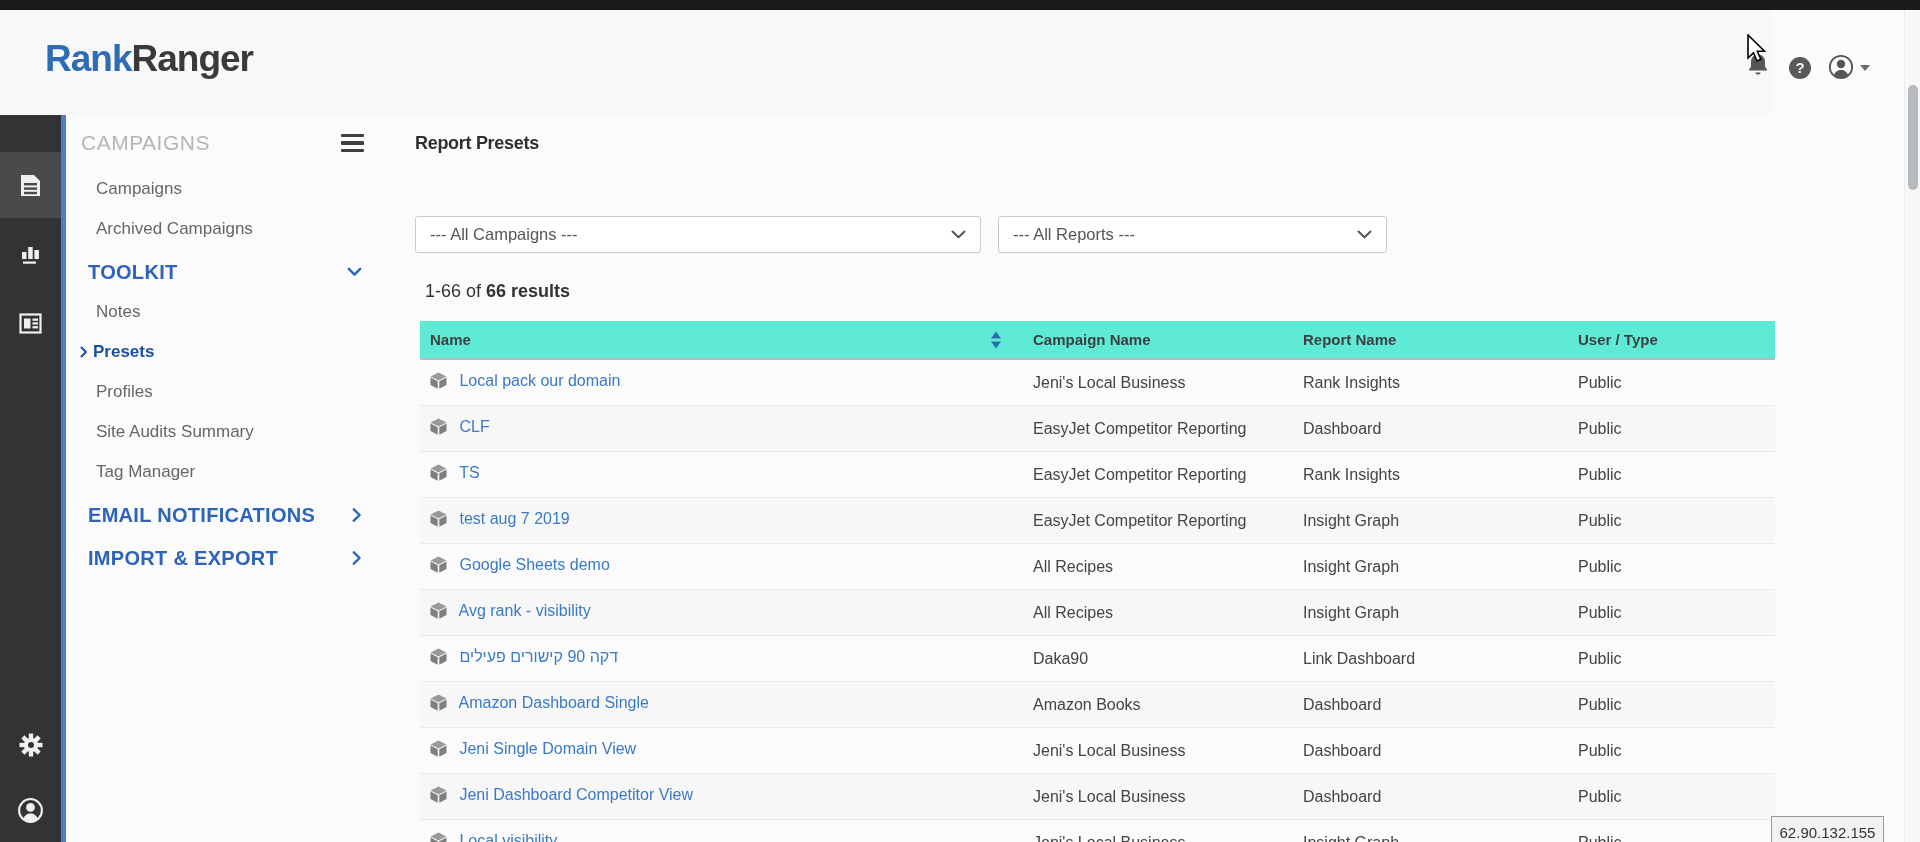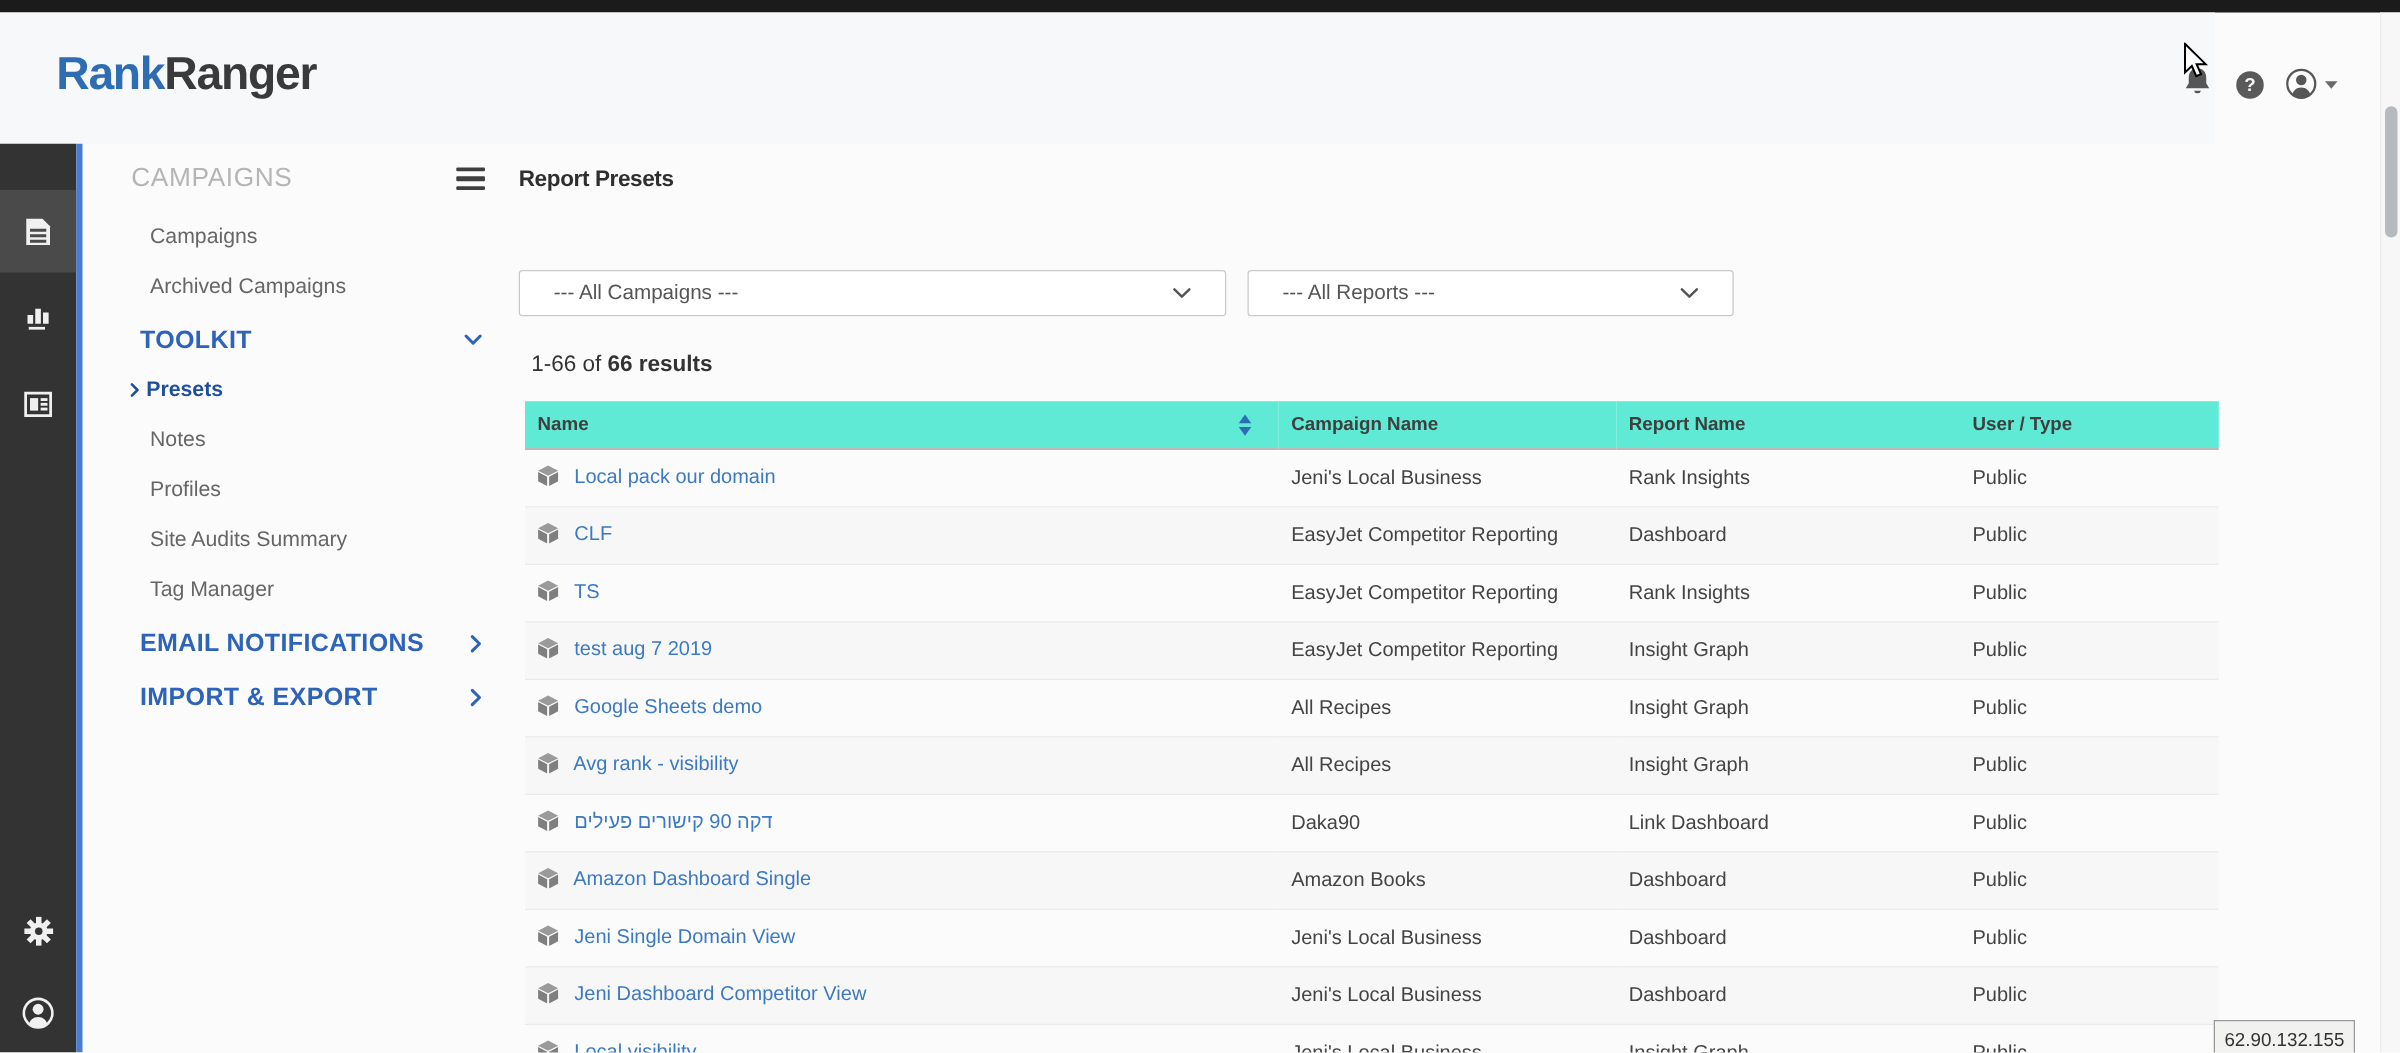--- a/index.html
+++ b/index.html
@@ -17,38 +17,38 @@
   .help{left:1788px;top:46px;width:24px;height:24px;}
   .account{left:1828px;top:44px;width:26px;height:26px;}
   .caret{position:absolute;left:1860px;top:55px;width:0;height:0;border-left:5px solid transparent;border-right:5px solid transparent;border-top:6px solid #6a6a6a;}
   .cursor{position:absolute;left:1746px;top:24px;width:22px;height:30px;pointer-events:none;}
   
   .rail{position:absolute;left:0;top:115px;width:61px;height:727px;background:#333333;}
   .rail-item{position:absolute;left:0;width:61px;height:60px;display:flex;align-items:center;justify-content:center;cursor:pointer;}
   .rail-item.active{background:#4a4a4a;height:66px;}
   .blue-divider{position:absolute;left:61px;top:115px;width:5px;height:727px;background:#4a7dd1;}
   
-  .sidebar{position:absolute;left:66px;top:115px;width:314px;height:727px;background:#fbfbfc;margin-left:24px;}
+  .sidebar{position:absolute;left:66px;top:115px;width:314px;height:727px;background:#fbfbfc;}
   .sidebar-head{display:flex;align-items:center;justify-content:space-between;padding:16px 14px 4px 15px;}
   .sidebar-title{font-size:21px;color:#b5b5b5;letter-spacing:.5px;}
   .hamburger{display:flex;flex-direction:column;gap:4px;cursor:pointer;padding:2px;}
   .hamburger span{display:block;width:23px;height:3.5px;background:#3f3f3f;border-radius:1px;}
   .side-list{margin-top:10px;}
   .side-item{position:relative;height:40px;display:flex;align-items:center;cursor:pointer;}
   .side-item.navlink{padding-left:30px;font-size:17px;color:#666666;}
   .side-item.section{padding-left:22px;font-size:20px;font-weight:bold;color:#2d63b8;letter-spacing:.3px;margin-top:3px;}
   .side-item.active{padding-left:14px;font-size:17px;font-weight:bold;color:#1d4f9e;}
   .side-item .chev-pre{margin-right:5px;display:none;}
   .side-item.active .chev-pre{display:inline-block;}
   .side-item .chev-suf{position:absolute;right:18px;top:50%;transform:translateY(-50%);}
   
   .main{position:absolute;left:380px;top:115px;width:1524px;height:727px;}
   .page-title{position:absolute;left:35px;top:18px;font-size:18px;font-weight:bold;color:#2f2f2f;letter-spacing:-.3px;}
   .filters{position:absolute;left:35px;top:101px;display:flex;gap:17px;}
-  .select{height:37px;background:#ffffff;border:1px solid #c9c9c9;border-radius:3px;display:flex;align-items:center;justify-content:space-between;padding:0 27px;font-size:16.5px;color:#555555;cursor:pointer;box-sizing:border-box;}
+  .select{height:37px;background:#ffffff;border:1px solid #c9c9c9;border-radius:3px;display:flex;align-items:center;justify-content:space-between;padding:0 14px;font-size:16.5px;color:#555555;cursor:pointer;box-sizing:border-box;}
   .select.campaigns{width:566px;}
   .select.reports{width:389px;}
   .results{position:absolute;left:45px;top:166px;font-size:18px;color:#333333;}
   .results b{font-weight:bold;}
   .tablewrap{position:absolute;left:40px;top:206px;width:1275px;}
   table{border-collapse:collapse;width:1275px;table-layout:fixed;}
   th{background:#5eead4;height:37px;text-align:left;font-size:15px;color:#3f3f3f;border-bottom:2px solid #b9b9b9;padding:0 10px;position:relative;font-weight:bold;}
   td{height:45px;padding:0 10px;border-bottom:1px solid #eaeaea;font-size:16px;color:#444444;white-space:nowrap;overflow:hidden;}
   tr.alt td{background:#f7f7f7;}
   .col-name{width:583px;}.col-camp{width:250px;}.col-rep{width:255px;}.col-user{width:187px;}
@@ -181,28 +181,28 @@
       </div>
       <div class="side-item navlink">
         <span class="side-label">Archived Campaigns</span>
       </div>
       <div class="side-item section">
         <span class="side-label">TOOLKIT</span>
         <svg class="chev-suf" width="15" height="10" viewBox="0 0 15 10">
           <polyline points="1.8,1.8 7.5,7.6 13.2,1.8" fill="none" stroke="#2d63b8" stroke-width="2.4" stroke-linecap="round" stroke-linejoin="round"></polyline>
         </svg>
       </div>
+      <div class="side-item navlink">
+        <span class="side-label">Notes</span>
+      </div>
       <div class="side-item navlink active">
         <svg class="chev-pre" width="8" height="12" viewBox="0 0 8 12">
           <polyline points="1.5,1.5 6,6 1.5,10.5" fill="none" stroke="#1d4f9e" stroke-width="2" stroke-linecap="round" stroke-linejoin="round"></polyline>
         </svg>
         <span class="side-label">Presets</span>
-      </div>
-      <div class="side-item navlink">
-        <span class="side-label">Notes</span>
       </div>
       <div class="side-item navlink">
         <span class="side-label">Profiles</span>
       </div>
       <div class="side-item navlink">
         <span class="side-label">Site Audits Summary</span>
       </div>
       <div class="side-item navlink">
         <span class="side-label">Tag Manager</span>
       </div>

